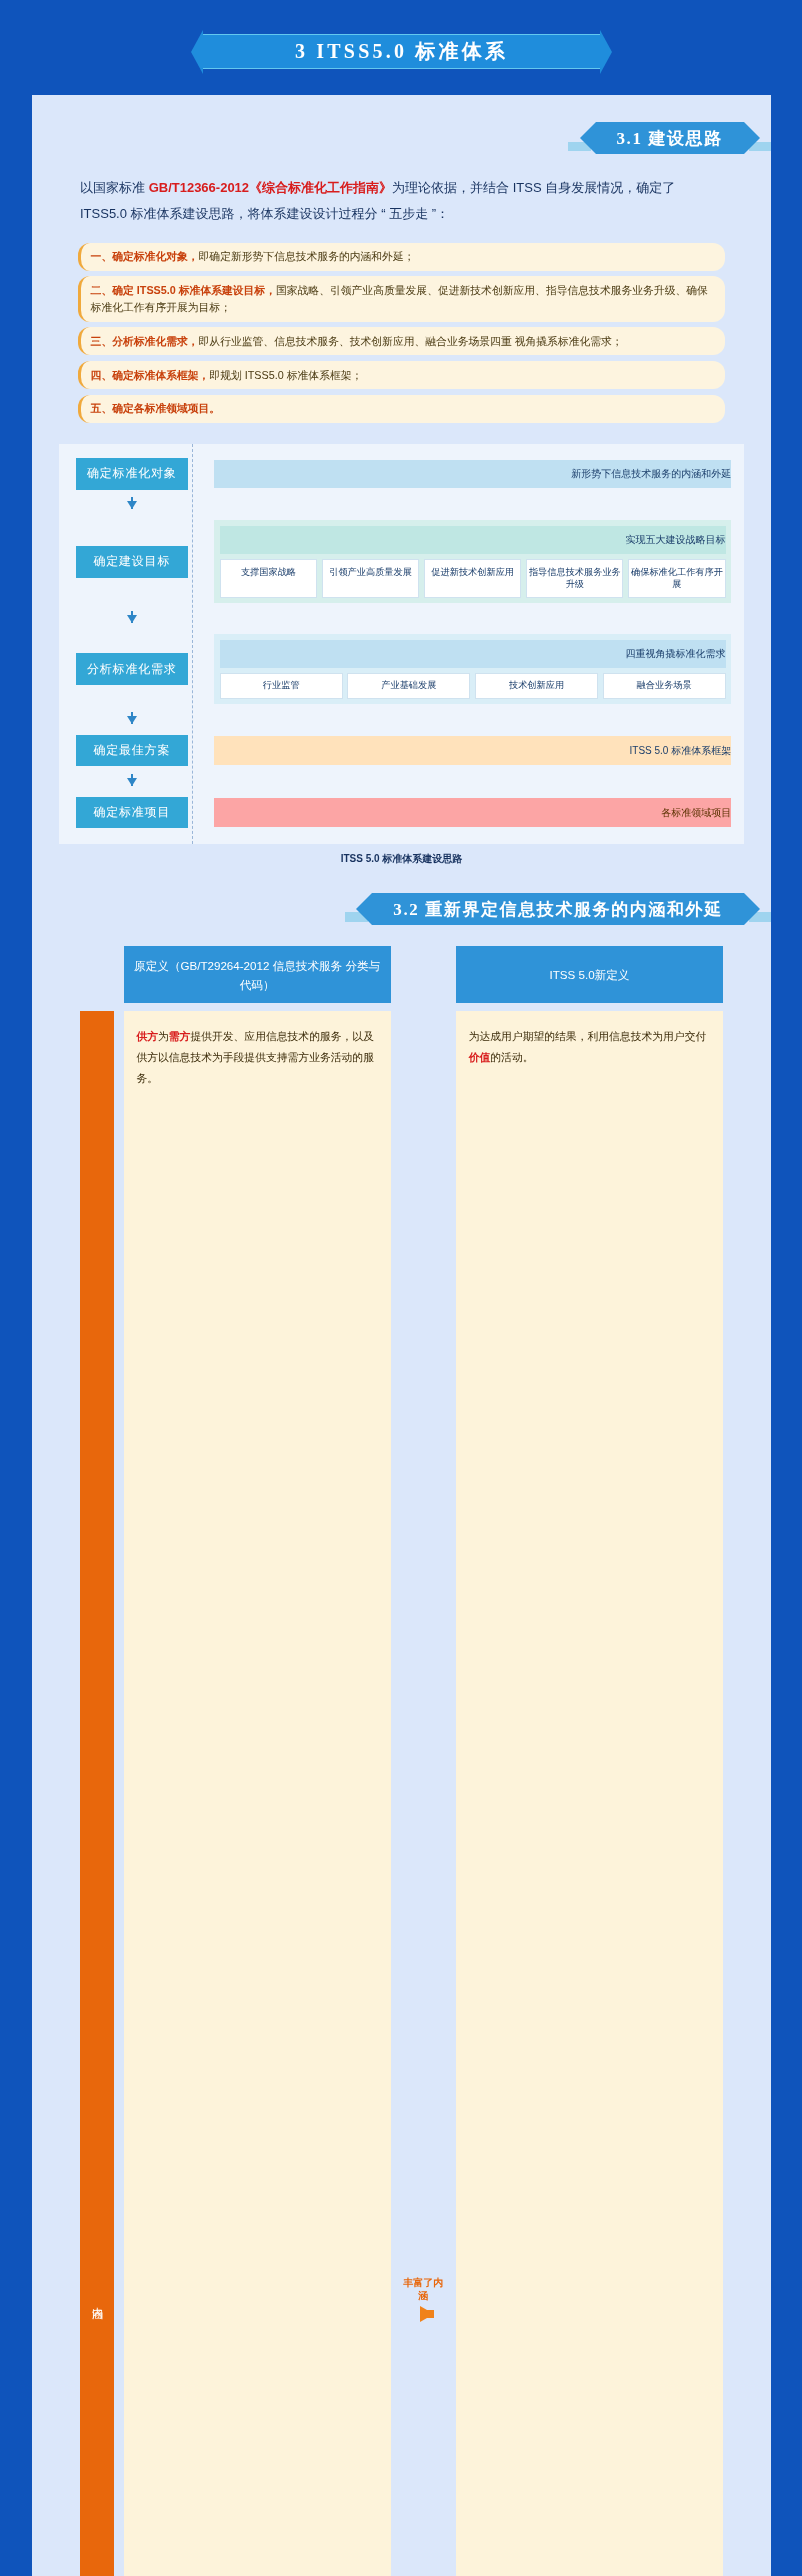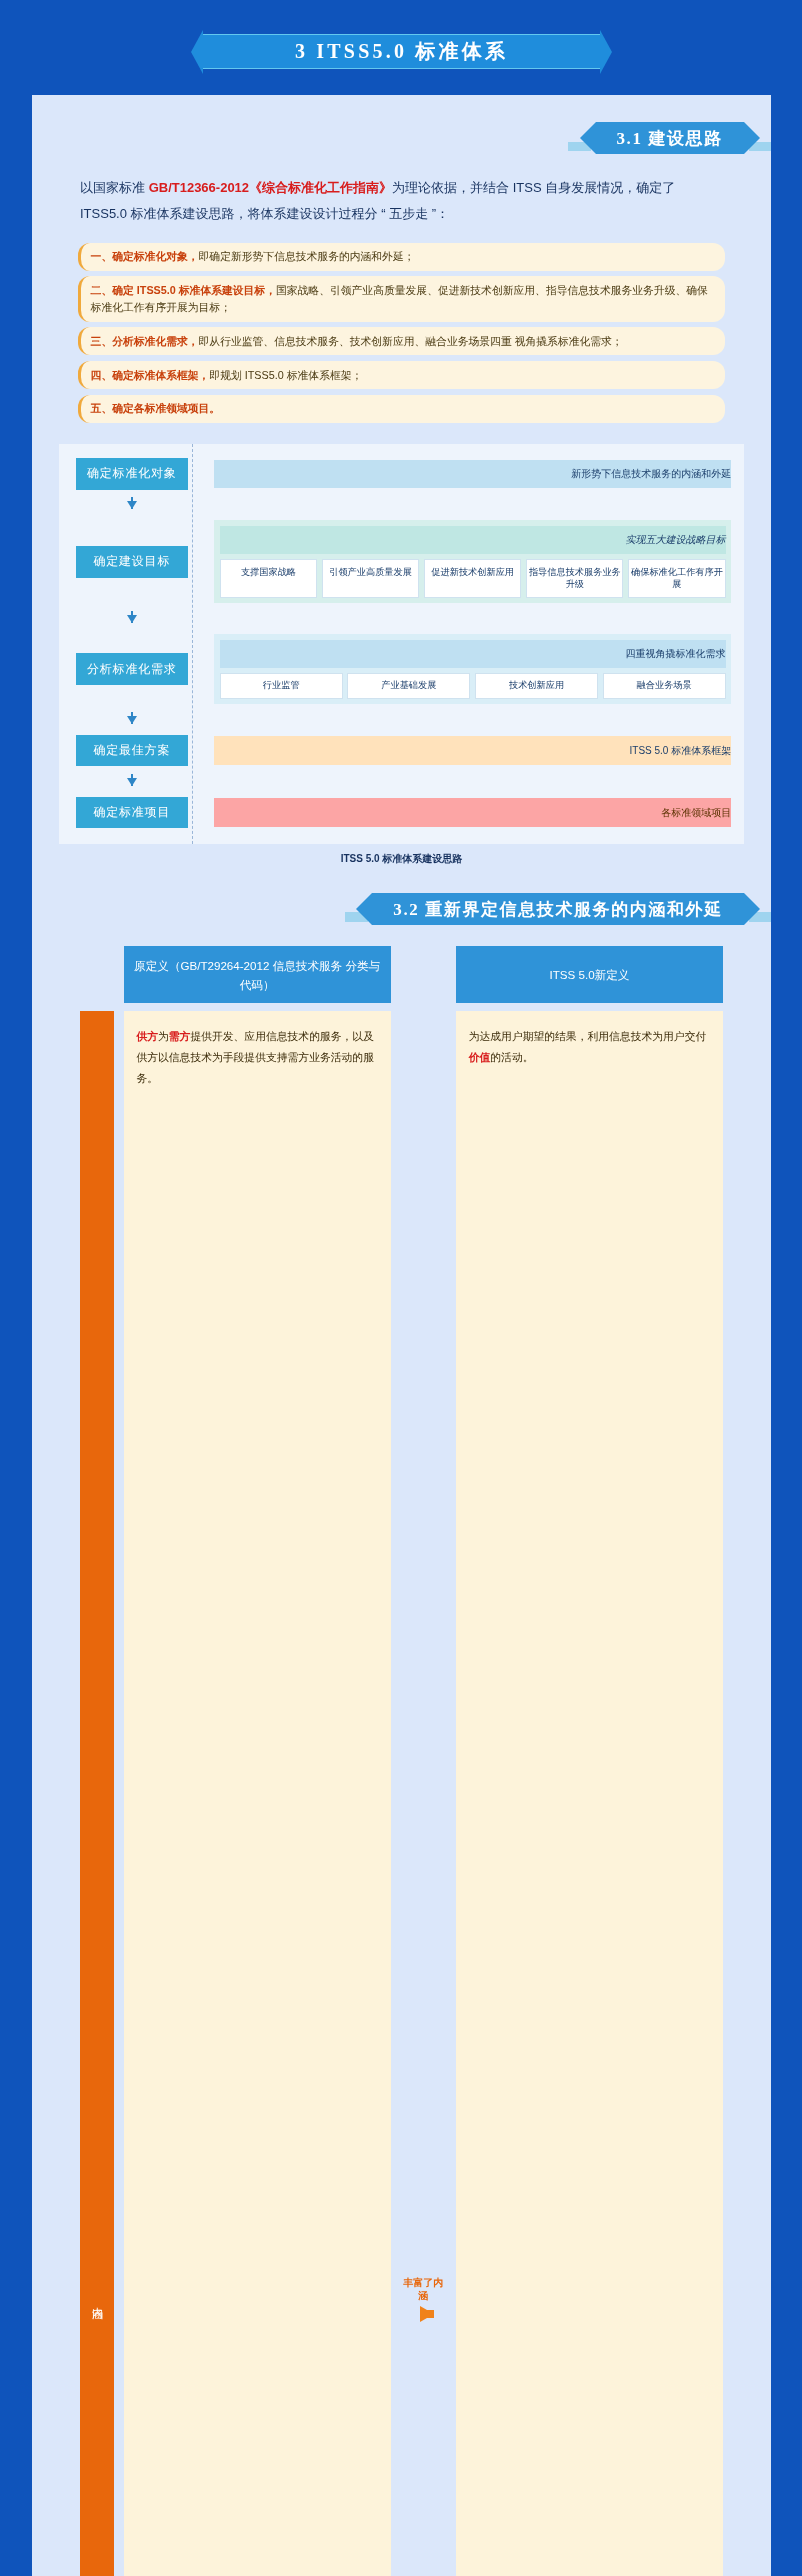--- a/index.html
+++ b/index.html
@@ -174,21 +174,21 @@
     flex: 1;
     margin-left: 22.4px;
   }
   .bar {
     color: #1b3e6b;
     font-size: 10px;
     text-align: right;
     padding: 7.2px 0;
   }
   .bar.blue { background: #bfe0f2; }
-  .bar.teal { background: #bfe7e3; font-style: italic; }
+  .bar.teal { background: #bfe7e3; }
   .bar.peach { background: #ffe2bb; }
   .bar.orange { background: #fca5a5; color: #5a3100; }
   .subrow {
     display: flex;
     gap: 4.8px;
     margin-top: 4.8px;
   }
   .chip {
     flex: 1;
     background: #ffffff;

